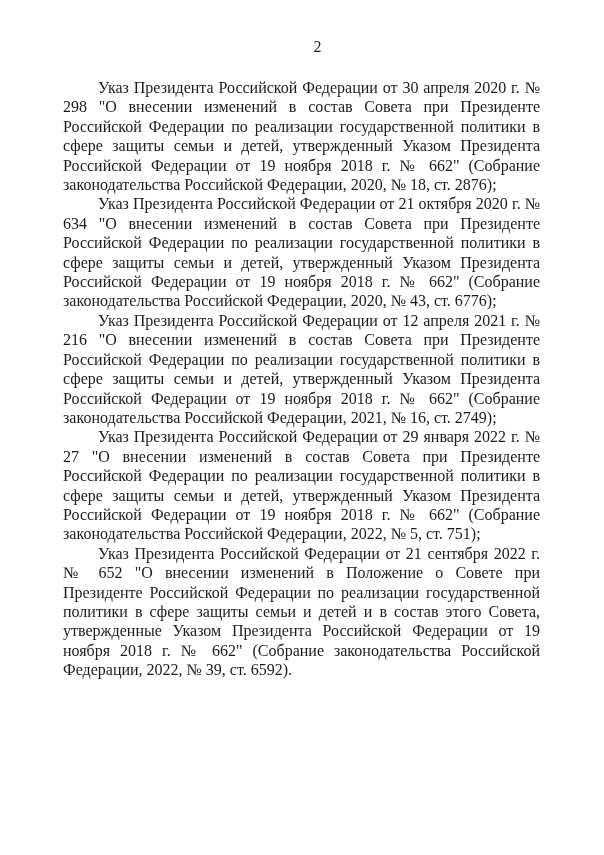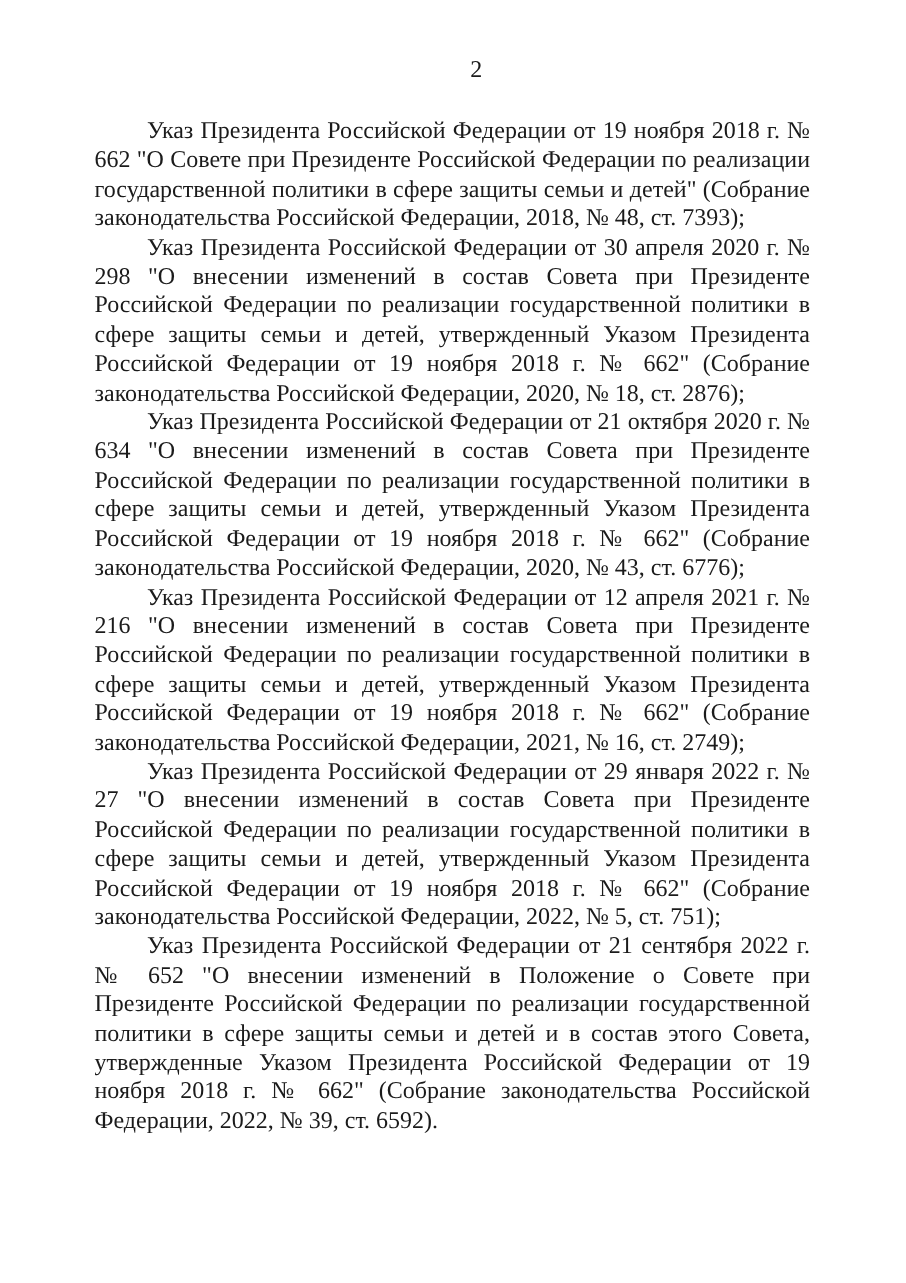--- a/index.html
+++ b/index.html
@@ -33,20 +33,19 @@
     text-align-last: left;
     text-indent: 35px;
   }
 </style>
 </head>
 <body>
 
 <div class="page">
   <div class="page-number">2</div>
   <div class="body-text">
-    <p>Указ Президента Российской Федерации от 19 ноября 2018 г. № 662 "О Совете при Президенте Российской Федерации по реализации государственной политики в сфере защиты семьи и детей" (Собрание законодательства Российской Федерации, 2018, № 48, ст. 7393);</p>
     <p>Указ Президента Российской Федерации от 30 апреля 2020 г. № 298 "О внесении изменений в состав Совета при Президенте Российской Федерации по реализации государственной политики в сфере защиты семьи и детей, утвержденный Указом Президента Российской Федерации от 19 ноября 2018 г. № 662" (Собрание законодательства Российской Федерации, 2020, № 18, ст. 2876);</p>
     <p>Указ Президента Российской Федерации от 21 октября 2020 г. № 634 "О внесении изменений в состав Совета при Президенте Российской Федерации по реализации государственной политики в сфере защиты семьи и детей, утвержденный Указом Президента Российской Федерации от 19 ноября 2018 г. № 662" (Собрание законодательства Российской Федерации, 2020, № 43, ст. 6776);</p>
     <p>Указ Президента Российской Федерации от 12 апреля 2021 г. № 216 "О внесении изменений в состав Совета при Президенте Российской Федерации по реализации государственной политики в сфере защиты семьи и детей, утвержденный Указом Президента Российской Федерации от 19 ноября 2018 г. № 662" (Собрание законодательства Российской Федерации, 2021, № 16, ст. 2749);</p>
     <p>Указ Президента Российской Федерации от 29 января 2022 г. № 27 "О внесении изменений в состав Совета при Президенте Российской Федерации по реализации государственной политики в сфере защиты семьи и детей, утвержденный Указом Президента Российской Федерации от 19 ноября 2018 г. № 662" (Собрание законодательства Российской Федерации, 2022, № 5, ст. 751);</p>
     <p>Указ Президента Российской Федерации от 21 сентября 2022 г. № 652 "О внесении изменений в Положение о Совете при Президенте Российской Федерации по реализации государственной политики в сфере защиты семьи и детей и в состав этого Совета, утвержденные Указом Президента Российской Федерации от 19 ноября 2018 г. № 662" (Собрание законодательства Российской Федерации, 2022, № 39, ст. 6592).</p>
   </div>
 </div>
 
 </body></html>

